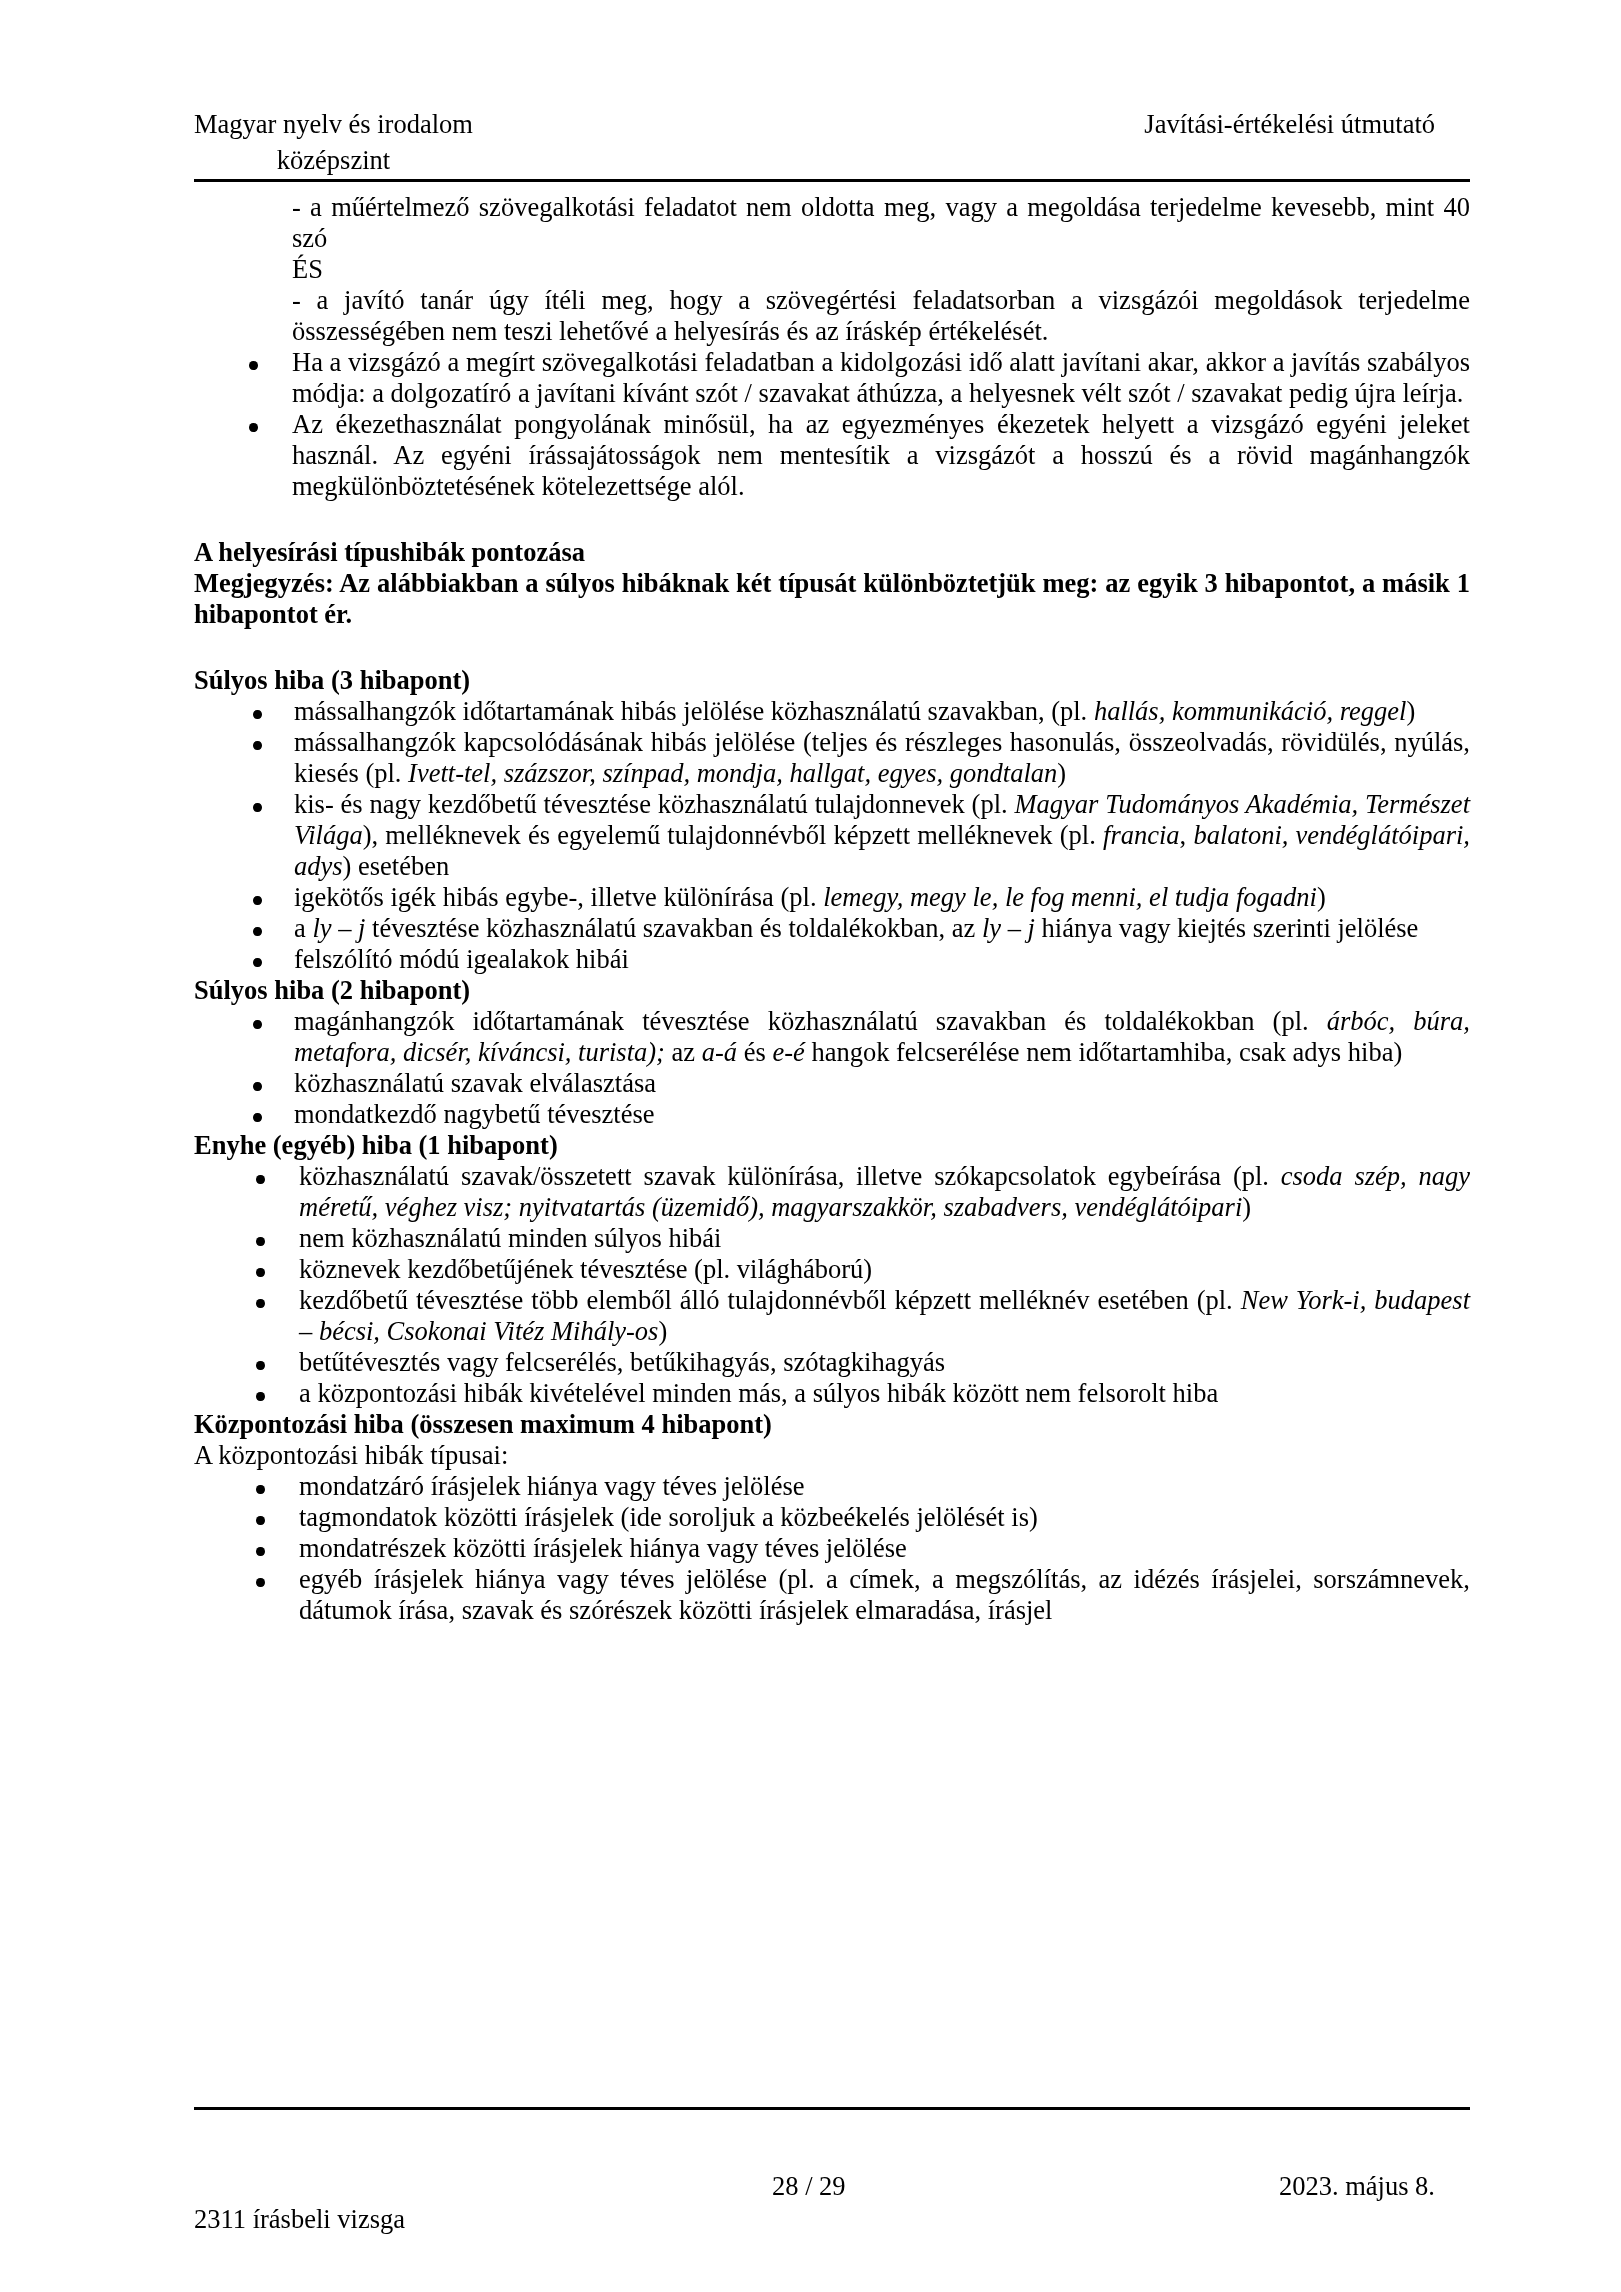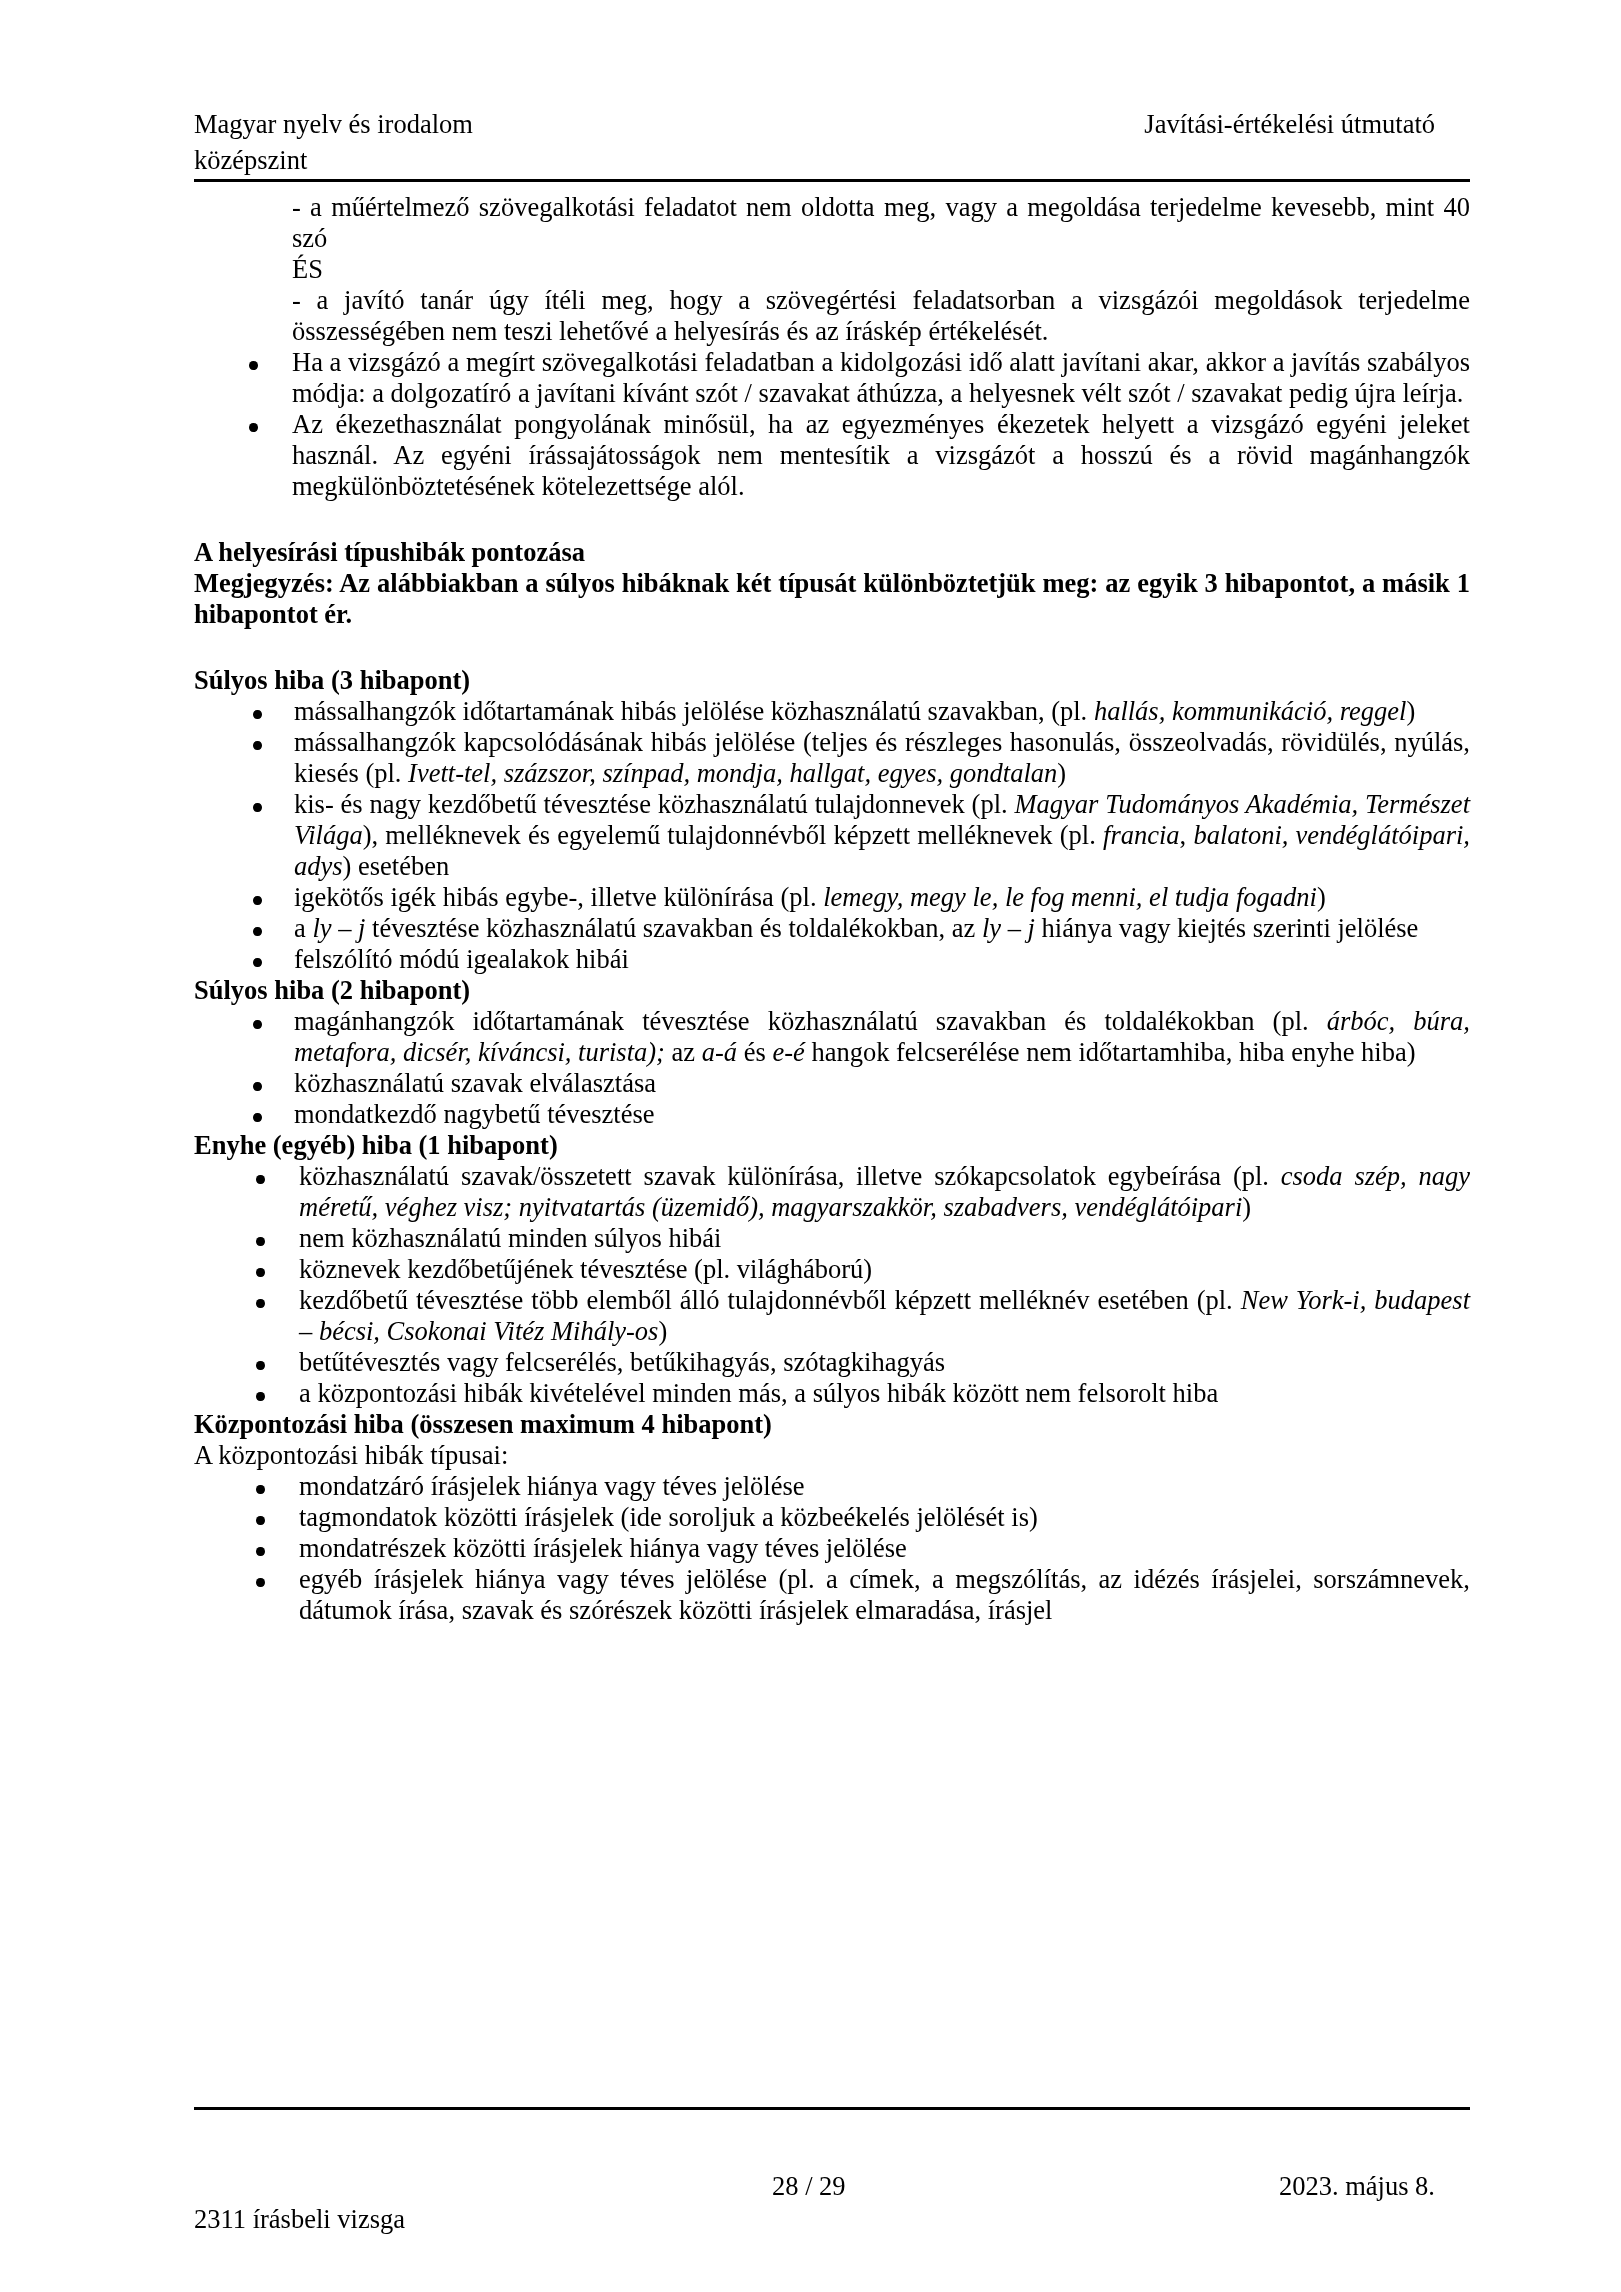--- a/index.html
+++ b/index.html
@@ -2,21 +2,21 @@
 <html><head>
 <meta charset="utf-8">
 <style>
   html, body { margin: 0; padding: 0; background: #ffffff; }
   body {
     width: 1621px; height: 2293px; position: relative; overflow: hidden;
     font-family: "Liberation Serif", "DejaVu Serif", serif;
     color: #000; font-size: 26.5px;
   }
   .header { position: absolute; left: 194px; right: 151px; top: 106px; }
-  .header .left { position: absolute; left: 0; top: 0; line-height: 36px; }
+  .header .left { position: absolute; left: 0; top: 0; line-height: 36px; text-align: center; }
   .header .right { position: absolute; right: 35px; top: 0; line-height: 36px; }
   .rule-top { position: absolute; left: 194px; width: 1276px; top: 179px; height: 2.9px; background: #000; }
   .rule-bottom { position: absolute; left: 194px; width: 1276px; top: 2107px; height: 2.9px; background: #000; }
   .footer { position: absolute; left: 194px; width: 1276px; top: 2168px; line-height: 36px; }
   .footer .l { position: absolute; left: 0; margin-top: 33px; }
   .footer .c { position: absolute; left: 578px; }
   .footer .r { position: absolute; right: 35px; }
 
   .content { position: absolute; left: 194px; width: 1276px; top: 192px; line-height: 31px; }
   .para { text-align: justify; }
@@ -69,21 +69,21 @@
         <div class="bold">Súlyos hiba (3 hibapont)</div>
         <div class="bullet"><span class="dot"></span><span><span>mássalhangzók időtartamának hibás jelölése közhasználatú szavakban, (pl. </span><i>hallás, kommunikáció, reggel</i><span>)</span></span></div>
         <div class="bullet"><span class="dot"></span><span><span>mássalhangzók kapcsolódásának hibás jelölése (teljes és részleges hasonulás, összeolvadás, rövidülés, nyúlás, kiesés (pl. </span><i>Ivett-tel, </i><span> </span><i>százszor, színpad, mondja, hallgat, egyes, gondtalan</i><span>)</span></span></div>
         <div class="bullet"><span class="dot"></span><span><span>kis- és nagy kezdőbetű tévesztése közhasználatú tulajdonnevek (pl. </span><i>Magyar Tudományos Akadémia, Természet Világa</i><span>), melléknevek és egyelemű tulajdonnévből képzett melléknevek (pl. </span><i>francia</i><span>, </span><i>balatoni, vendéglátóipari, adys</i><span>) esetében</span></span></div>
         <div class="bullet"><span class="dot"></span><span><span>igekötős igék hibás egybe-, illetve különírása (pl. </span><i>lemegy, megy le, le fog menni, el tudja fogadni</i><span>)</span></span></div>
         <div class="bullet"><span class="dot"></span><span><span>a </span><i>ly – j</i><span> tévesztése közhasználatú szavakban és toldalékokban, az </span><i>ly – j</i><span> hiánya vagy kiejtés szerinti jelölése</span></span></div>
         <div class="bullet"><span class="dot"></span><span><span>felszólító módú igealakok hibái</span></span></div>
       </div>
       <div class="sub">
         <div class="bold">Súlyos hiba (2 hibapont)</div>
-        <div class="bullet"><span class="dot"></span><span><span>magánhangzók időtartamának tévesztése közhasználatú szavakban és toldalékokban (pl. </span><i>árbóc, búra, metafora, dicsér, kíváncsi, turista);</i><span> az </span><i>a-á</i><span> és </span><i>e-é</i><span> hangok felcserélése nem időtartamhiba, hiba enyhe hiba)</span></span></div>
+        <div class="bullet"><span class="dot"></span><span><span>magánhangzók időtartamának tévesztése közhasználatú szavakban és toldalékokban (pl. </span><i>árbóc, búra, metafora, dicsér, kíváncsi, turista);</i><span> az </span><i>a-á</i><span> és </span><i>e-é</i><span> hangok felcserélése nem időtartamhiba, csak adys hiba)</span></span></div>
         <div class="bullet"><span class="dot"></span><span><span>közhasználatú szavak elválasztása</span></span></div>
         <div class="bullet"><span class="dot"></span><span><span>mondatkezdő nagybetű tévesztése</span></span></div>
       </div>
       <div class="sub2">
         <div class="bold">Enyhe (egyéb) hiba (1 hibapont)</div>
         <div class="bullet"><span class="dot"></span><span><span>közhasználatú szavak/összetett szavak különírása, illetve szókapcsolatok egybeírása (pl. </span><i>csoda szép, nagy méretű, véghez visz; nyitvatartás (üzemidő), magyarszakkör, szabadvers, vendéglátóipari</i><span>)</span></span></div>
         <div class="bullet"><span class="dot"></span><span><span>nem közhasználatú minden súlyos hibái</span></span></div>
         <div class="bullet"><span class="dot"></span><span><span>köznevek kezdőbetűjének tévesztése (pl. világháború)</span></span></div>
         <div class="bullet"><span class="dot"></span><span><span>kezdőbetű tévesztése több elemből álló tulajdonnévből képzett melléknév esetében (pl. </span><i>New York-i, budapest – bécsi, Csokonai Vitéz Mihály-os</i><span>)</span></span></div>
         <div class="bullet"><span class="dot"></span><span><span>betűtévesztés vagy felcserélés, betűkihagyás, szótagkihagyás</span></span></div>

